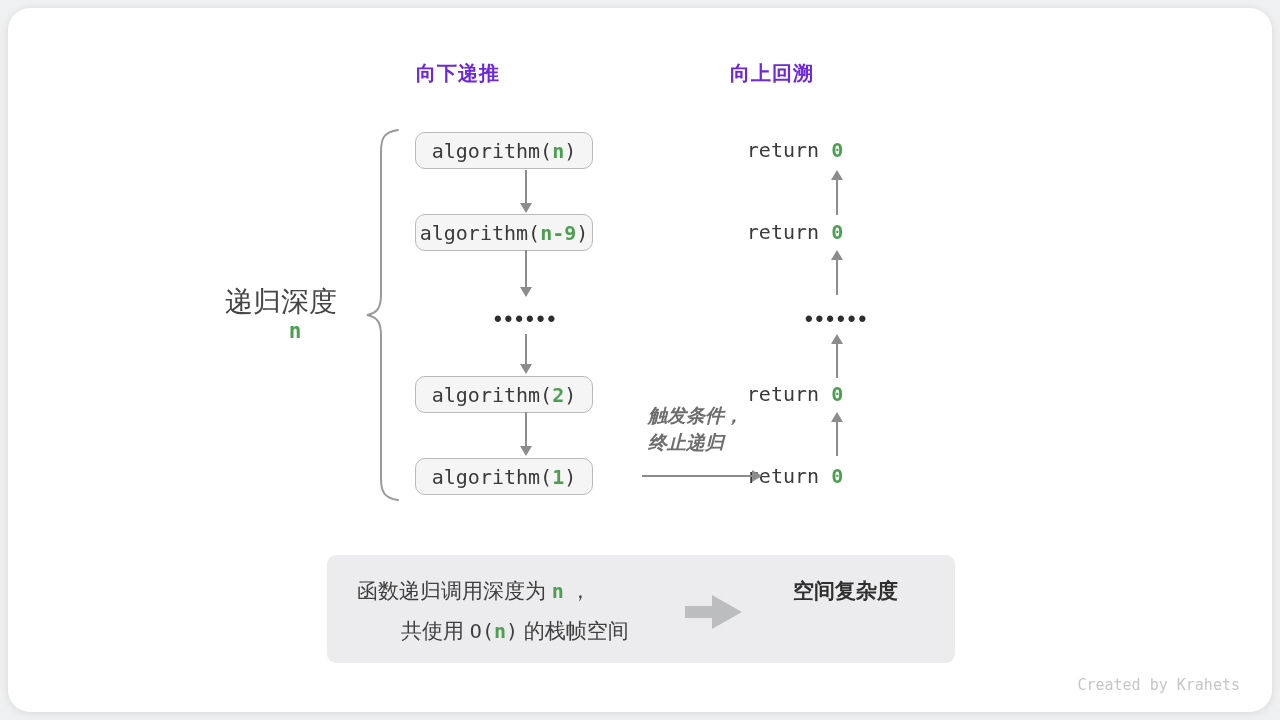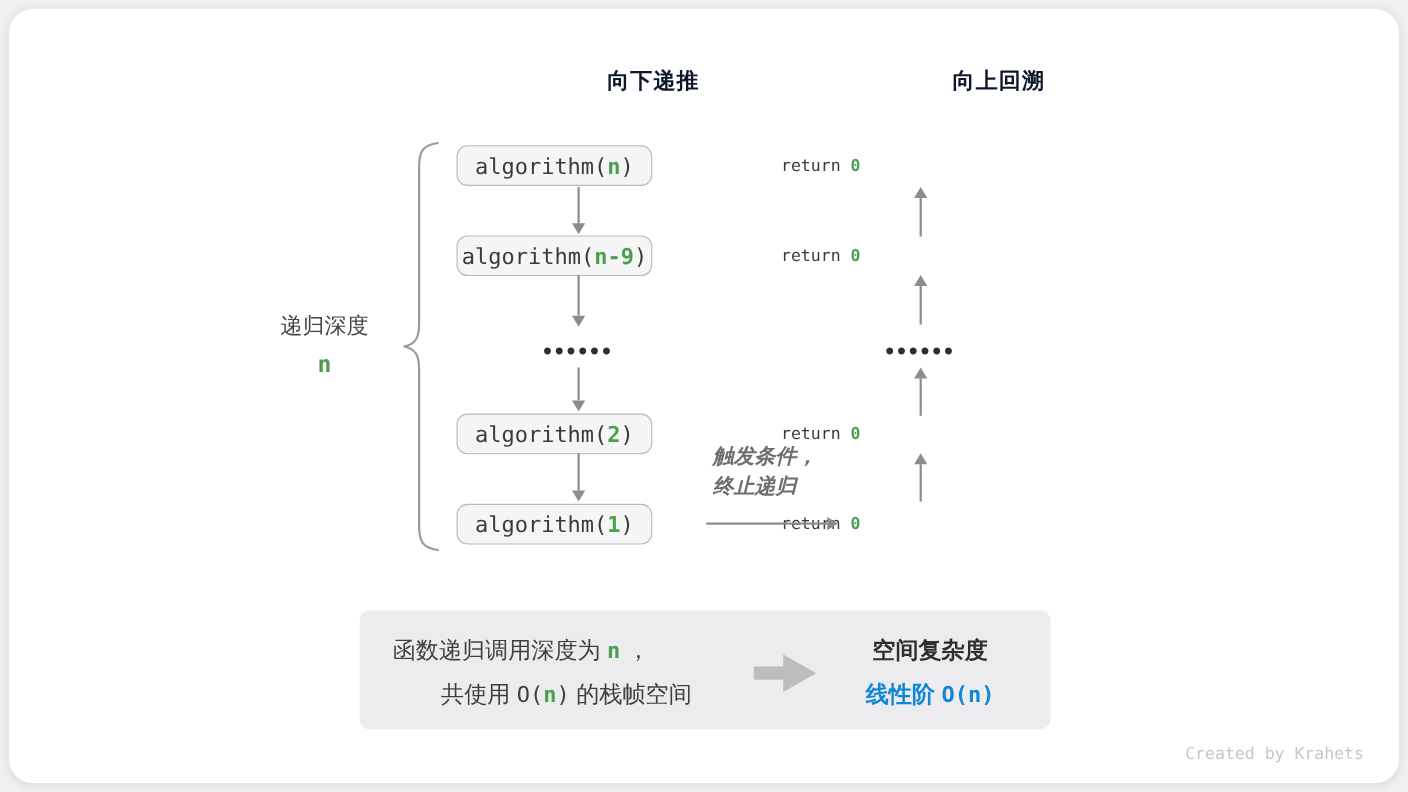--- a/index.html
+++ b/index.html
@@ -16,55 +16,55 @@
     overflow:hidden;
   }
   .card{
     position:absolute;left:8px;top:8px;width:1264px;height:704px;
     background:#ffffff;border-radius:22px;
     box-shadow:0 1px 8px rgba(0,0,0,0.10);
   }
   .stage{position:absolute;left:0;top:0;width:1280px;height:720px;}
 
   .col-header{
-    position:absolute;width:220px;text-align:right;
-    font-size:20px;font-weight:bold;color:#0f172a;letter-spacing:1px;
+    position:absolute;width:220px;text-align:left;
+    font-size:20px;font-weight:bold;color:#6d28d9;letter-spacing:1px;
   }
   .mono{font-family:"DejaVu Sans Mono","Liberation Mono",monospace;}
   .green{color:var(--green);font-weight:bold;}
 
   .algo-box{
     position:absolute;left:415px;width:178px;height:37px;
     background:#f5f5f6;border:1.5px solid #b9b9b9;border-radius:10px;
     display:flex;align-items:center;justify-content:center;
   }
   .algo-box .code{font-family:"DejaVu Sans Mono","Liberation Mono",monospace;font-size:20px;color:#3a3a3a;}
 
   .ret-row{
-    position:absolute;left:710px;width:200px;height:27px;line-height:27px;
-    text-align:left;font-family:"DejaVu Sans Mono","Liberation Mono",monospace;
-    font-size:15px;color:#3a3a3a;
+    position:absolute;left:695px;width:200px;height:27px;line-height:27px;
+    text-align:center;font-family:"DejaVu Sans Mono","Liberation Mono",monospace;
+    font-size:20px;color:#3a3a3a;
   }
 
   .dots{
     position:absolute;width:220px;height:20px;line-height:20px;text-align:center;
     font-size:22px;font-weight:bold;letter-spacing:3px;color:#2e2e2e;
   }
 
   .varrow{position:absolute;width:14px;display:flex;flex-direction:column;align-items:center;}
   .varrow .shaft{width:2.5px;background:var(--arrow);flex:1;}
   .varrow .head{width:0;height:0;border-left:6.5px solid transparent;border-right:6.5px solid transparent;}
   .varrow.down .head{border-top:10px solid var(--arrow);}
   .varrow.up .head{border-bottom:10px solid var(--arrow);}
 
   .harrow{position:absolute;height:14px;display:flex;flex-direction:row;align-items:center;}
   .harrow .shaft{height:2.5px;background:var(--arrow);flex:1;}
   .harrow .head{width:0;height:0;border-top:6.5px solid transparent;border-bottom:6.5px solid transparent;border-left:10px solid var(--arrow);}
 
-  .depth-label{position:absolute;left:225px;width:140px;text-align:center;font-size:20px;color:#454545;}
+  .depth-label{position:absolute;left:225px;width:140px;text-align:left;font-size:28px;color:#454545;}
   .depth-value{position:absolute;left:225px;width:140px;text-align:center;
     font-family:"DejaVu Sans Mono","Liberation Mono",monospace;font-size:21px;}
 
   .trigger-note{position:absolute;left:648px;top:402px;font-size:19px;font-weight:bold;
     color:#6e6e6e;line-height:27px;font-style:italic;}
 
   .summary-box{position:absolute;left:327px;top:555px;width:628px;height:108px;
     background:#ececee;border-radius:9px;}
   .sum-line{position:absolute;left:357px;height:28px;line-height:28px;font-size:21px;color:#3f3f3f;white-space:pre;}
   .sum-line .mono{font-size:20px;color:#3f3f3f;}
@@ -166,17 +166,16 @@
 
   <div class="sum-line" style="top:577px;"><span>函数递归调用深度为 </span><span class="green mono" style="color:var(--green);">n</span><span> ，</span></div>
 
   <div class="sum-line" style="top:617px;margin-left:44px;"><span>共使用 </span><span class="mono">O(</span><span class="green mono" style="color:var(--green);">n</span><span class="mono">)</span><span> 的栈帧空间</span></div>
 
   <svg style="position:absolute;left:685px;top:594px;" width="58" height="36" viewBox="0 0 58 36">
     <polygon points="0,12 27,12 27,1 57,18 27,35 27,24 0,24" fill="#bbbdbe"></polygon>
   </svg>
 
   <div class="result-title" style="top:577px;">空间复杂度</div>
-  <div class="result-value" style="top:617px;"><span>线性阶 </span><span class="mono">O(n)</span></div>
 
   <div class="credit">Created by Krahets</div>
 
 </div>
 
 </body></html>

